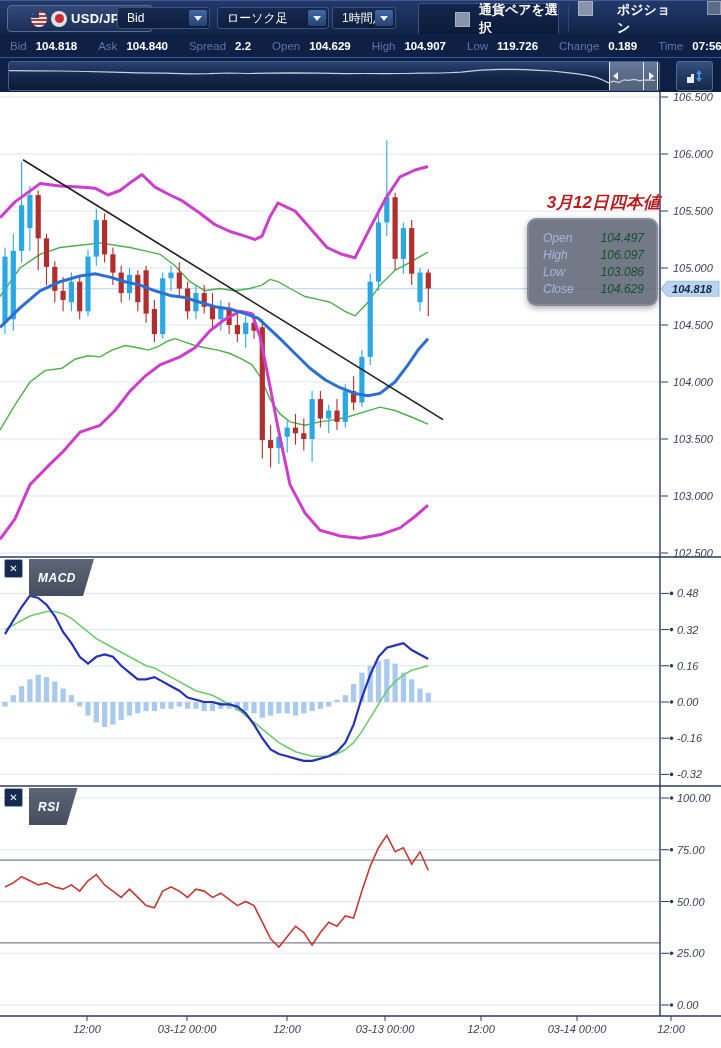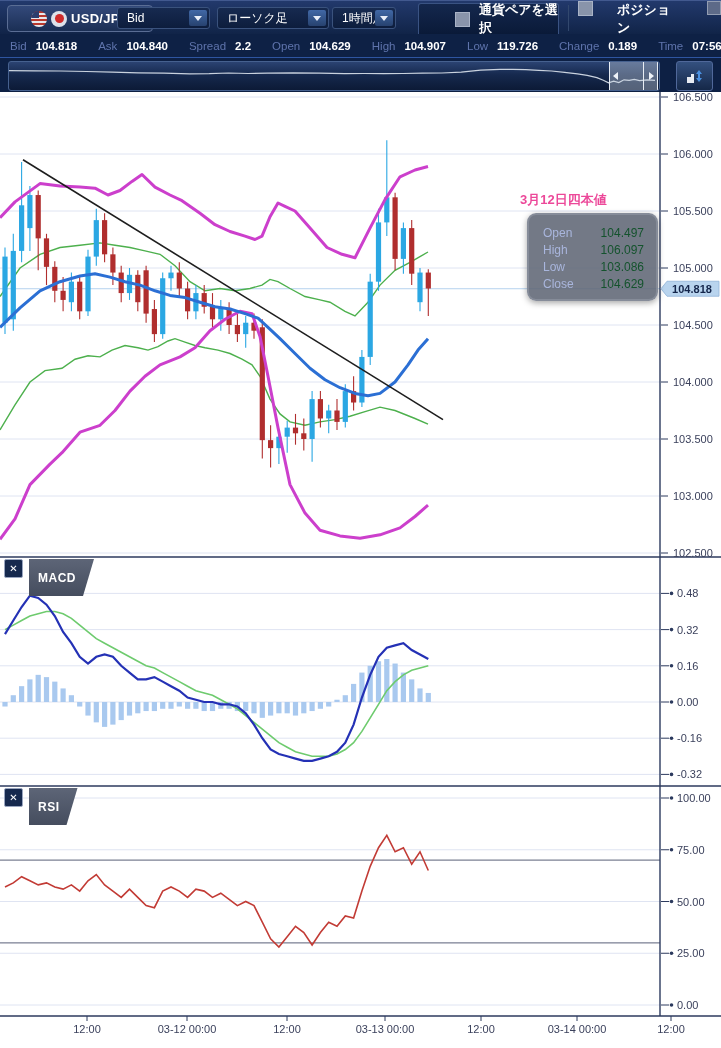--- a/index.html
+++ b/index.html
@@ -47,29 +47,29 @@
   .navsel{position:absolute;top:0;bottom:0;background:rgba(205,215,228,.38);
           border-left:1px solid #e8edf4;border-right:1px solid #e8edf4;}
   .navsel .mid{position:absolute;left:70%;top:0;bottom:0;width:1px;background:#e8edf4;}
   .tri-left{position:absolute;left:3px;top:10px;width:0;height:0;border-top:4px solid transparent;
             border-bottom:4px solid transparent;border-right:5px solid #eef2f8;}
   .tri-right{position:absolute;right:3px;top:10px;width:0;height:0;border-top:4px solid transparent;
              border-bottom:4px solid transparent;border-left:5px solid #eef2f8;}
   .navbtn{position:absolute;left:676px;top:3px;width:35px;height:28px;border:1px solid #50689a;border-radius:3px;
           background:linear-gradient(#34507f,#152848);display:flex;align-items:center;justify-content:center;}
   
-  .chart-wrap{position:absolute;left:0;top:92px;width:721px;height:956px;}
+  .chart-wrap{position:absolute;left:0;top:92px;width:721px;height:956px;font-style:italic;}
   .panel-tag{position:absolute;display:flex;align-items:flex-start;gap:6px;}
   .closebtn{width:17px;height:17px;background:#16294e;border:1px solid #9aa6c0;border-radius:2px;
             color:#fff;font-size:10px;font-weight:bold;display:flex;align-items:center;justify-content:center;}
   .tag{height:37px;background:linear-gradient(#5d6577,#454d5e);color:#fff;font-size:12px;font-weight:bold;
        letter-spacing:.5px;display:flex;align-items:center;padding:0 18px 0 9px;
        clip-path:polygon(0 0,100% 0,calc(100% - 11px) 100%,0 100%);}
   .tooltip{position:absolute;left:520px;top:99px;width:140px;}
-  .tooltip .title{text-align:left;color:#ec4899;font-size:13px;font-weight:bold;margin-bottom:4px;}
+  .tooltip .title{text-align:right;color:#b91c1c;font-size:17px;font-weight:bold;margin-bottom:4px;}
   .tooltip .box{margin-left:7px;width:131px;height:88px;box-sizing:border-box;border-radius:9px;
         background:rgba(96,102,117,.88);border:2px solid rgba(150,156,170,.55);
         box-shadow:0 2px 6px rgba(0,0,0,.35);padding:10px 12px 8px 14px;}
   .trow{display:flex;justify-content:space-between;font-size:12px;line-height:17px;}
   .trow .tl{color:#a9b6dd;}
   .trow .tv{color:#14532d;}
 </style>
 </head>
 <body>
 

